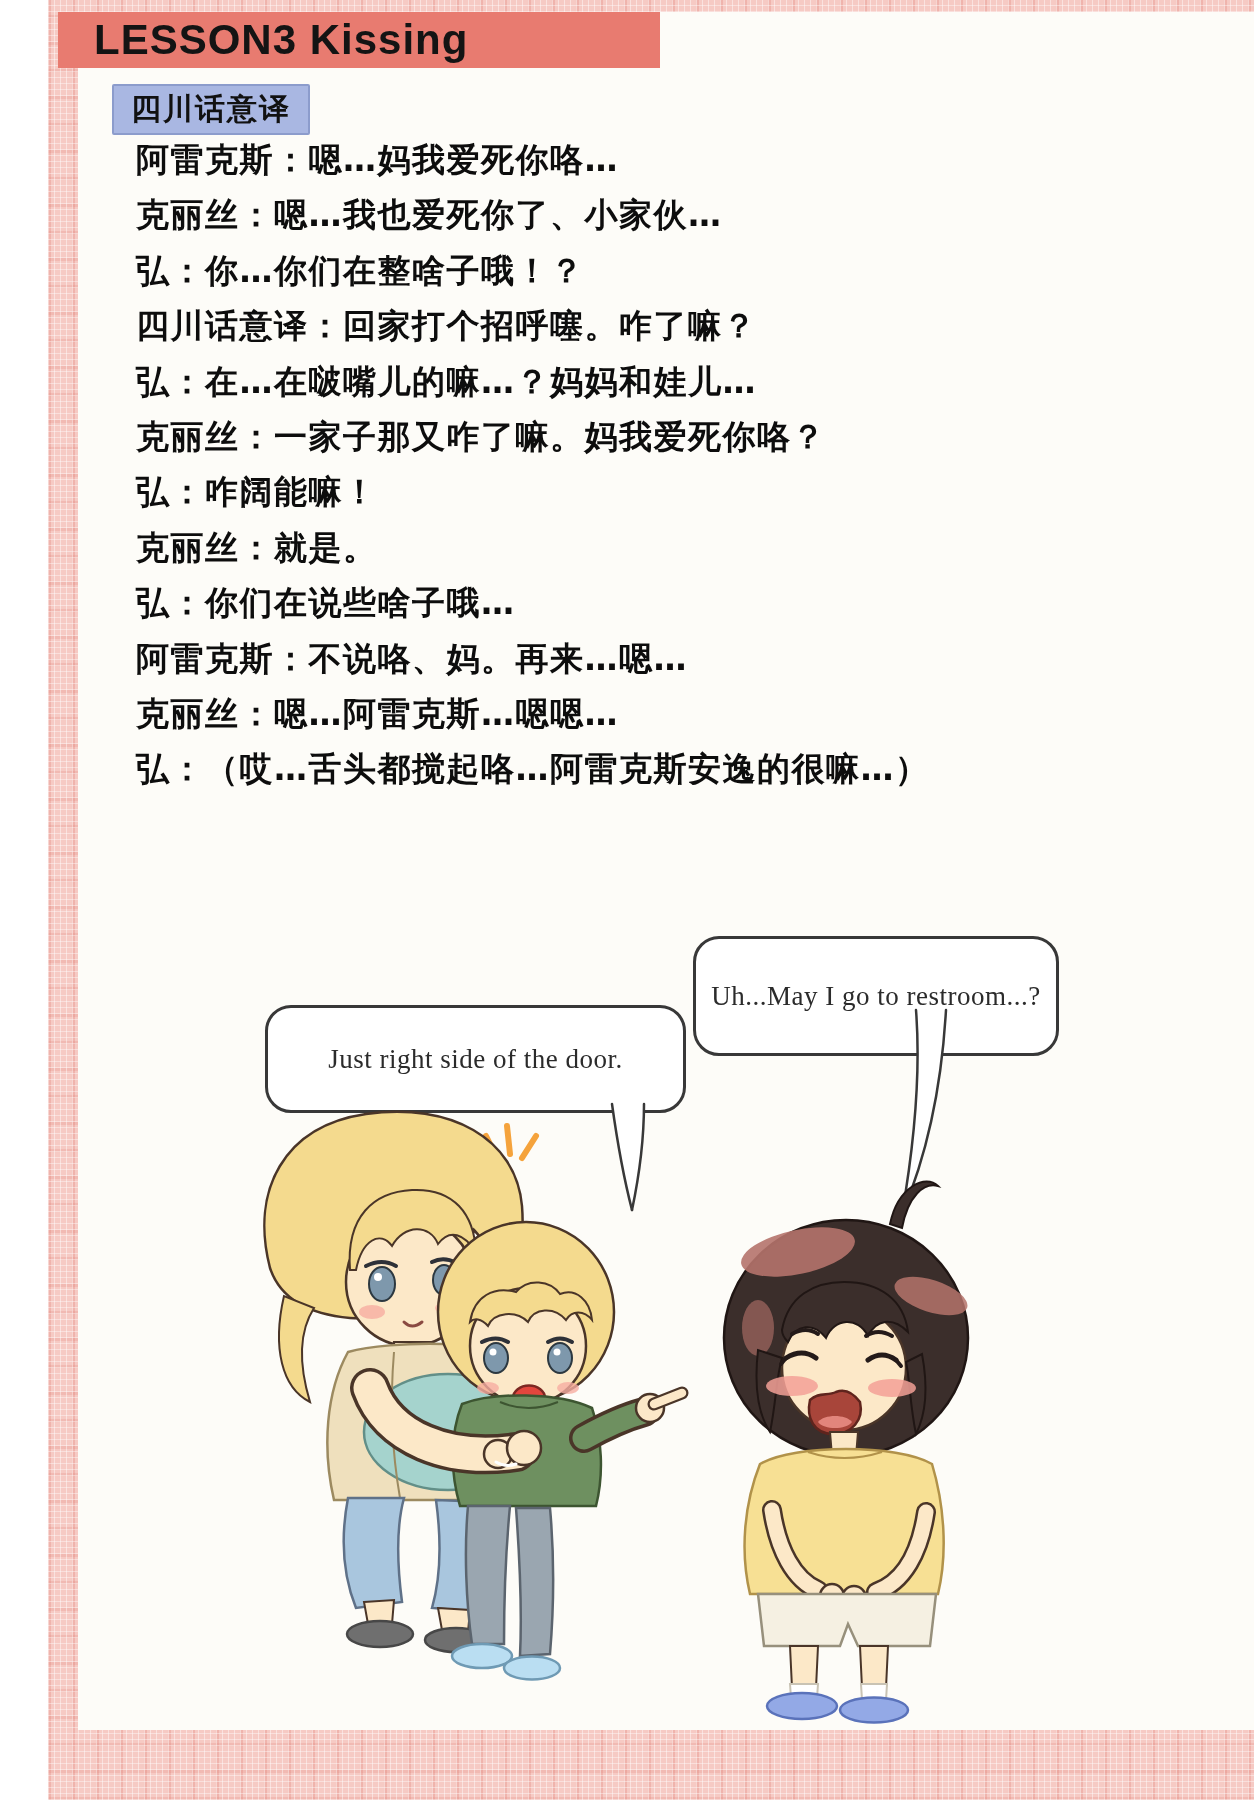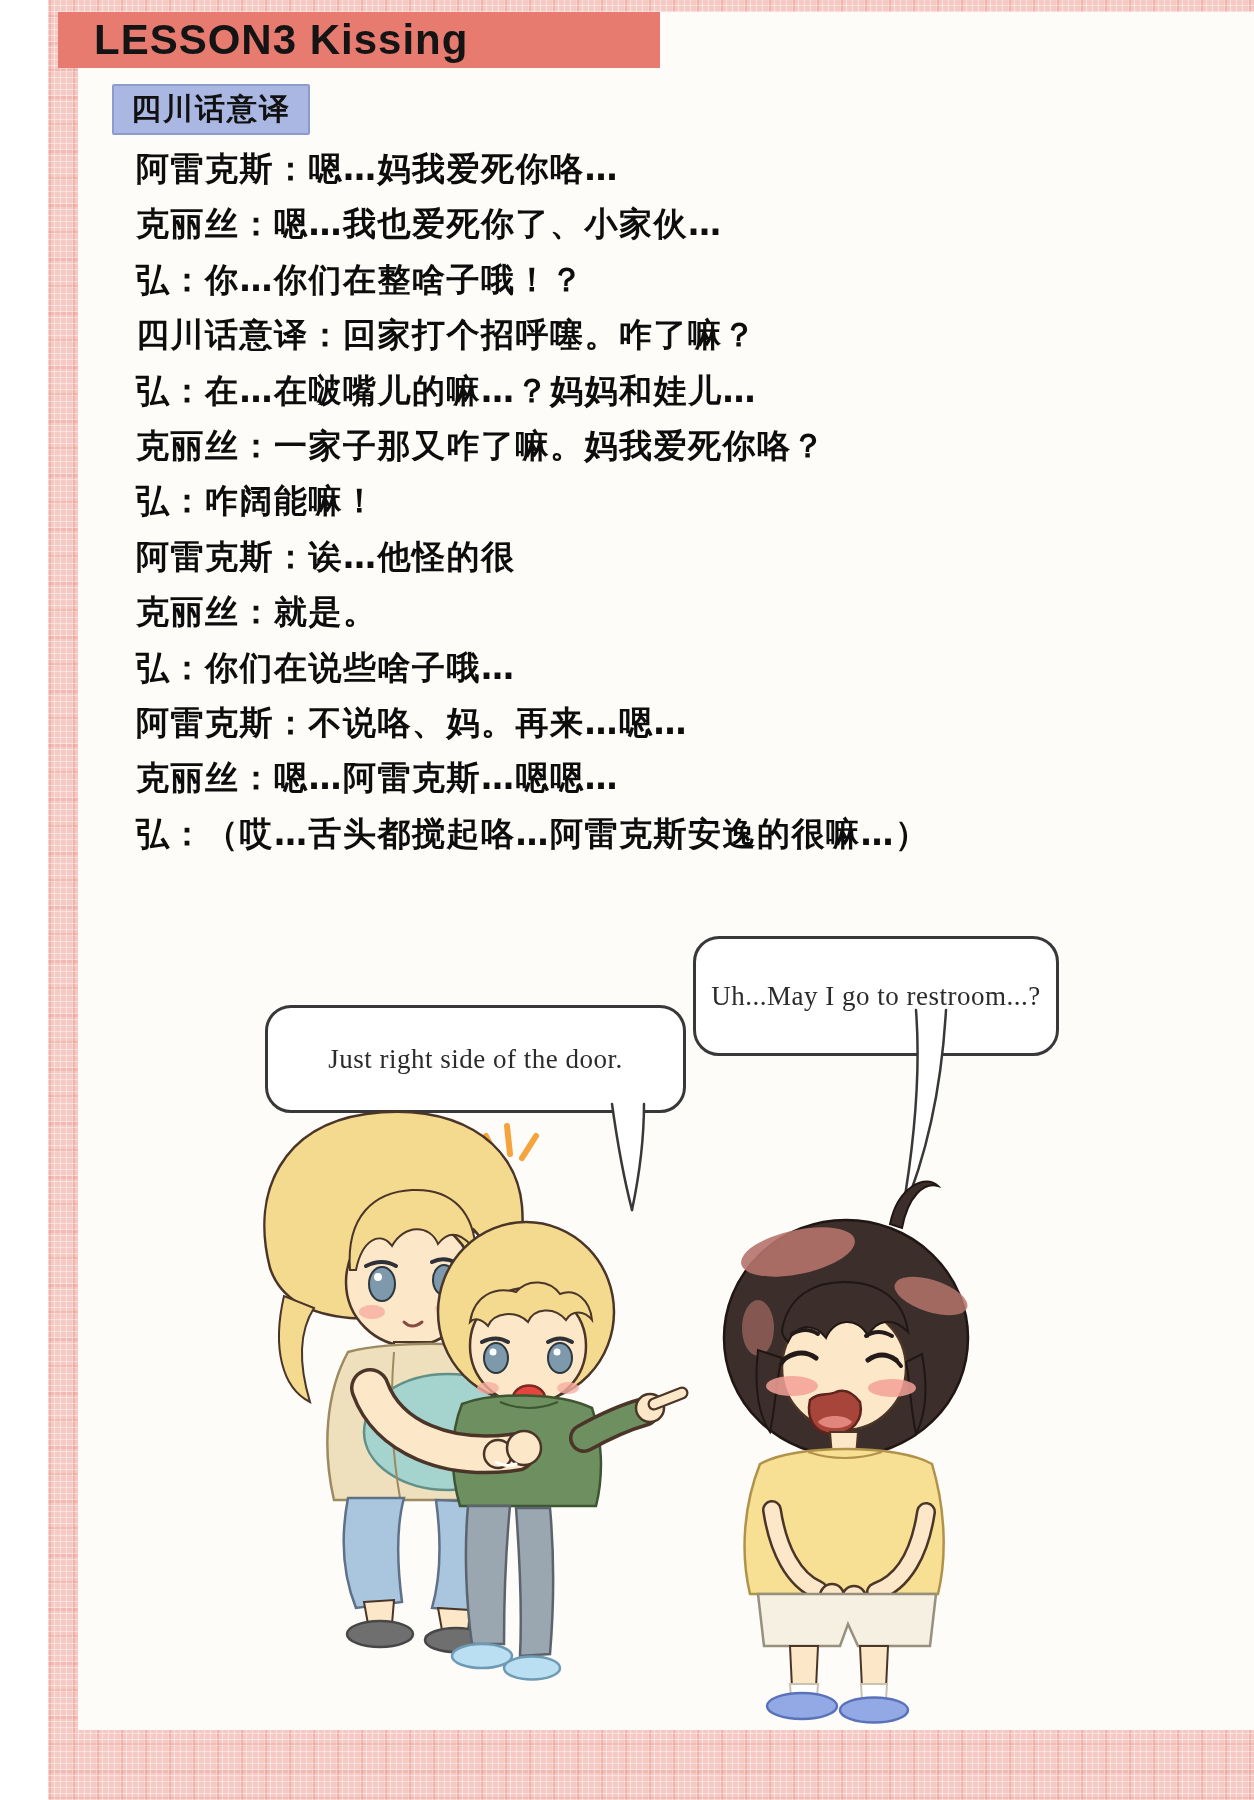--- a/index.html
+++ b/index.html
@@ -32,21 +32,21 @@
   }
   .tag{
     position:absolute;left:64px;top:84px;z-index:2;
     background:#a9b7e2;border:2px solid #8c9ccc;border-radius:2px;
     padding:3px 17px;
   }
   .tag-label{
     font-weight:bold;font-size:30px;color:#111;letter-spacing:2px;white-space:nowrap;
   }
   .dialogue{
-    position:absolute;left:88px;top:141px;width:1080px;z-index:2;
+    position:absolute;left:88px;top:132px;width:1080px;z-index:2;
   }
   .line{
     font-weight:bold;font-size:33px;line-height:55.4px;color:#0d0d0d;
     letter-spacing:1.5px;white-space:nowrap;
   }
   .bubble{
     position:absolute;z-index:2;background:#ffffff;
     border:3px solid #383838;border-radius:26px;
     display:flex;align-items:center;justify-content:center;
     font-family:"Liberation Serif","DejaVu Serif",serif;
@@ -79,21 +79,20 @@
   </div>
 
   <div class="dialogue">
     <div class="line">阿雷克斯：嗯…妈我爱死你咯…</div>
     <div class="line">克丽丝：嗯…我也爱死你了、小家伙…</div>
     <div class="line">弘：你…你们在整啥子哦！？</div>
     <div class="line">四川话意译：回家打个招呼噻。咋了嘛？</div>
     <div class="line">弘：在…在啵嘴儿的嘛…？妈妈和娃儿…</div>
     <div class="line">克丽丝：一家子那又咋了嘛。妈我爱死你咯？</div>
     <div class="line">弘：咋阔能嘛！</div>
-    <div class="line">阿雷克斯：诶…他怪的很</div>
     <div class="line">克丽丝：就是。</div>
     <div class="line">弘：你们在说些啥子哦…</div>
     <div class="line">阿雷克斯：不说咯、妈。再来…嗯…</div>
     <div class="line">克丽丝：嗯…阿雷克斯…嗯嗯…</div>
     <div class="line">弘：（哎…舌头都搅起咯…阿雷克斯安逸的很嘛…）</div>
   </div>
 
   <div class="bubble bubble-restroom">
     <span>Uh...May I go to restroom...?</span>
   </div>

